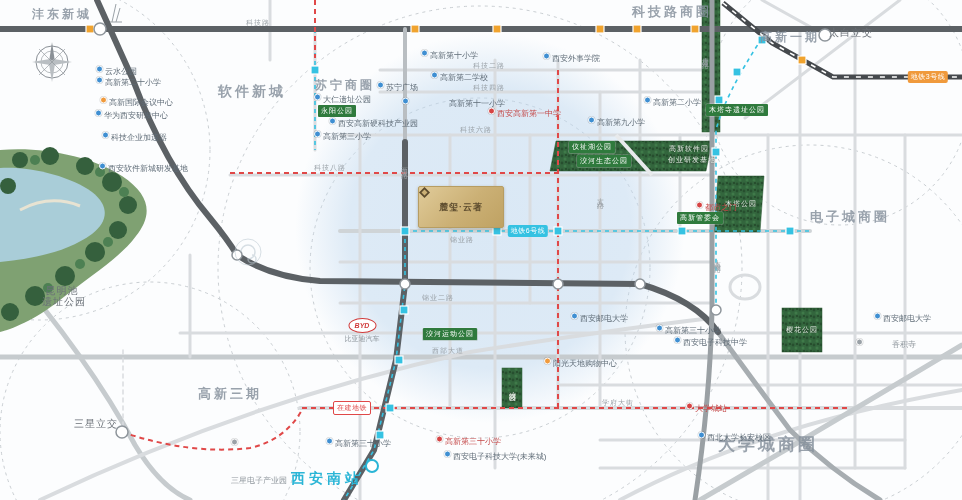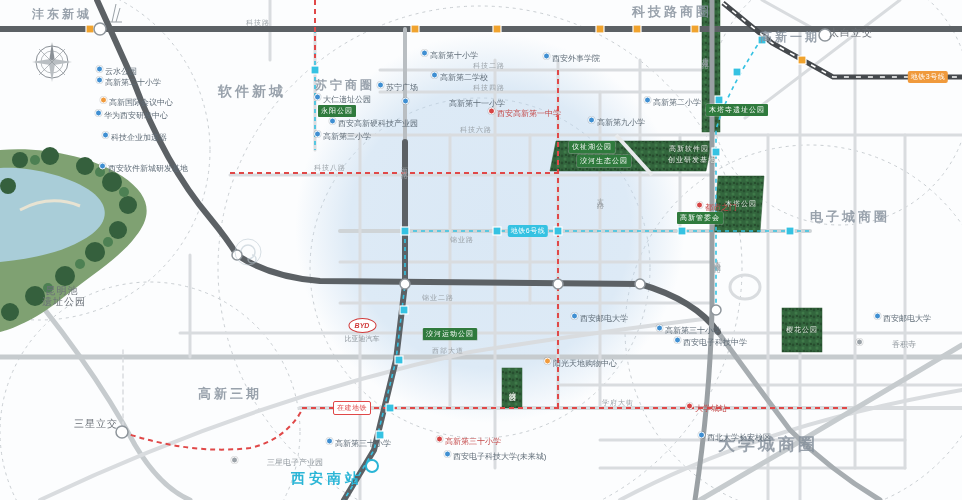--- a/index.html
+++ b/index.html
@@ -373,21 +373,21 @@
         <span>高新第三十小学</span>
       </div>
       <div class="poi red" style="left: 436px; top: 441px;">
         <span class="dot" style="background: rgb(214, 68, 68);"></span>
         <span>高新第三十小学</span>
       </div>
       <div class="poi blue" style="left: 444px; top: 456px;">
         <span class="dot" style="background: rgb(63, 143, 210);"></span>
         <span>西安电子科技大学(未来城)</span>
       </div>
-      <div class="poi gray" style="left: 231px; top: 462px;">
+      <div class="poi gray" style="left: 231px; top: 462px; flex-direction: column;">
         <span class="dot" style="background: rgb(154, 161, 167);"></span>
         <span>三星电子产业园</span>
       </div>
       <div class="poi red" style="left: 686px; top: 408px;">
         <span class="dot" style="background: rgb(214, 68, 68);"></span>
         <span>大学城站</span>
       </div>
       <div class="poi blue" style="left: 698px; top: 437px;">
         <span class="dot" style="background: rgb(63, 143, 210);"></span>
         <span>西北大学长安校区</span>
@@ -395,20 +395,27 @@
       <div class="poi blue" style="left: 874px; top: 318px;">
         <span class="dot" style="background: rgb(63, 143, 210);"></span>
         <span>西安邮电大学</span>
       </div>
       <div class="poi gray" style="left: 856px; top: 344px;">
         <span class="dot" style="background: rgb(154, 161, 167);"></span>
         <span>香积寺</span>
       </div>
     </div>
 
+  <div class="gold-plate">
+    <svg width="11" height="11" viewBox="0 0 11 11">
+      <polygon points="5.5,0 11,5.5 5.5,11 0,5.5" fill="#5d4c2e"></polygon>
+      <polygon points="5.5,2.5 8.5,5.5 5.5,8.5 2.5,5.5" fill="#cbb075"></polygon>
+    </svg>
+    <span class="nm">麓玺·云著</span>
+  </div>
 
   <div class="byd">
     <div class="oval">BYD</div>
     <div class="cap">比亚迪汽车</div>
   </div>
 
   <div class="lbl station-big" style="left:327px;top:479px;">西安南站</div>
 </div>
 
 </body></html>

